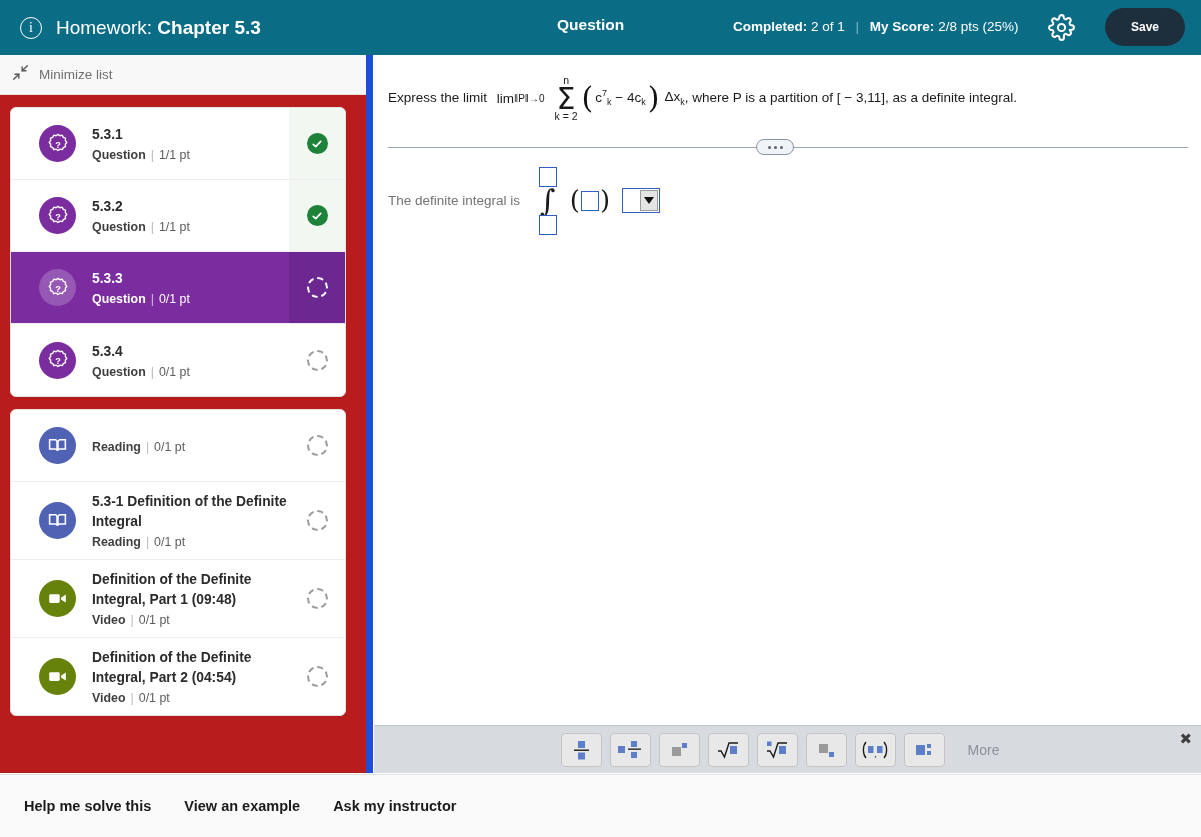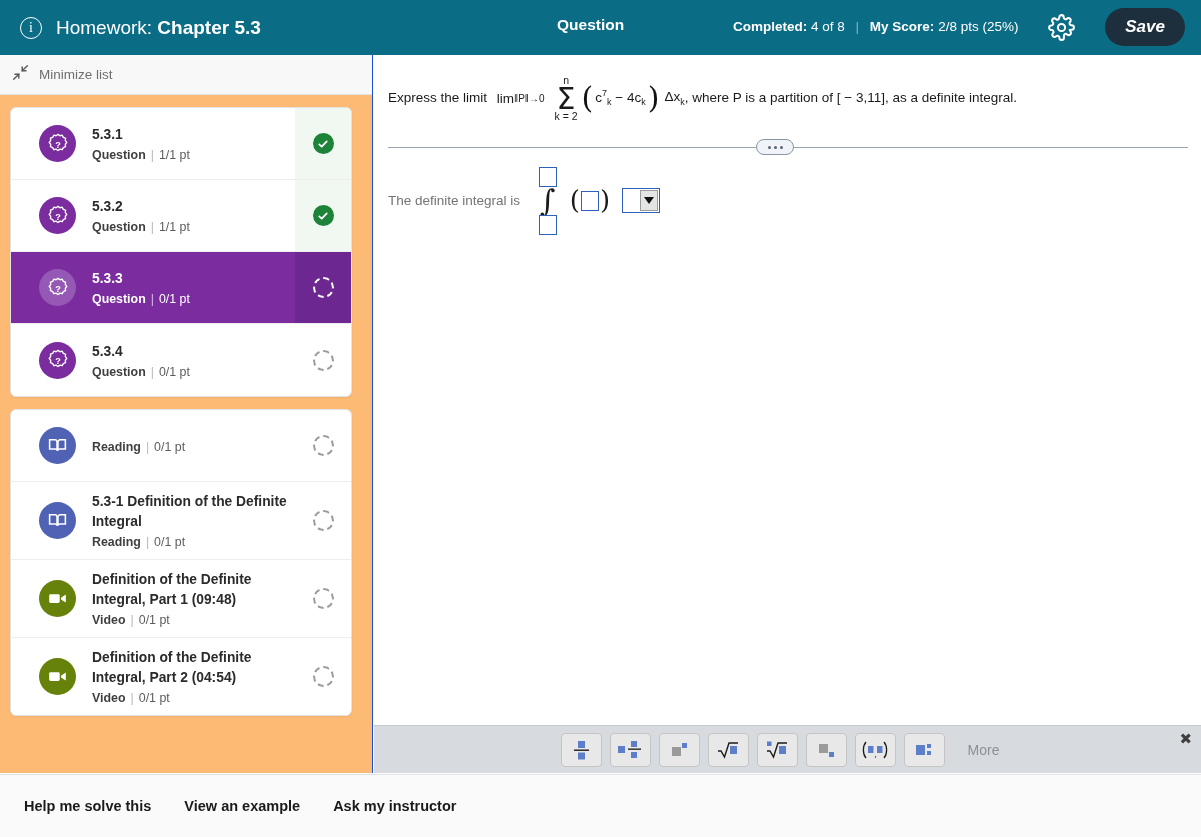--- a/index.html
+++ b/index.html
@@ -42,32 +42,31 @@
   .hdr-status b { font-weight: bold; }
   .hdr-sep { color: #7fb6c6; margin: 0 7px; }
   .hdr-gear {
     position: absolute; left: 1048px; top: 14px;
     width: 27px; height: 27px; cursor: pointer;
   }
   .hdr-save {
     position: absolute; left: 1105px; top: 8px;
     width: 80px; height: 38px; border-radius: 19px;
     background: #1d2f3d; color: #ffffff;
-    border: none; font-size: 17px; font-weight: bold;
+    border: none; font-size: 12px; font-weight: bold;
     font-family: "Liberation Sans", sans-serif;
     cursor: pointer;
-    font-style: italic;
   }
 
   
   .sidebar {
     position: absolute; top: 55px; left: 0;
     width: 373px; height: 718px;
-    background: #fdba74;
-    border-right: 1px solid #1d4ed8;
+    background: #b91c1c;
+    border-right: 7px solid #1d4ed8;
     overflow: hidden;
   }
   .minimize-bar {
     height: 40px; background: #f8f8f8;
     border-bottom: 1px solid #e0e0e0;
     display: flex; align-items: center; padding-left: 12px;
     cursor: pointer;
   }
   .minimize-label {
     margin-left: 10px; font-size: 13.5px; color: #6f6f6f; font-weight: 500;
@@ -242,21 +241,21 @@
 
   <div class="header">
     <div class="hdr-info-icon">i</div>
     <div class="hdr-title">
       <span>Homework:</span>
       <b>Chapter 5.3</b>
     </div>
     <div class="hdr-center">Question</div>
     <div class="hdr-status">
       <b>Completed:</b>
-      <span>4 of 8</span>
+      <span>2 of 1</span>
       <span class="hdr-sep">|</span>
       <b>My Score:</b>
       <span>2/8 pts (25%)</span>
     </div>
     <div class="hdr-gear">
       <svg width="27" height="27" viewBox="0 0 24 24" fill="none" stroke="#ffffff" stroke-width="1.8">
         <circle cx="12" cy="12" r="3.2"></circle>
         <path d="M19.4 13.5a1.6 1.6 0 0 0 .33 1.76l.06.06a2 2 0 1 1-2.83 2.83l-.06-.06a1.6 1.6 0 0 0-1.76-.33 1.6 1.6 0 0 0-1 1.47V21a2 2 0 0 1-4 0v-.1a1.6 1.6 0 0 0-1.05-1.47 1.6 1.6 0 0 0-1.76.33l-.06.06a2 2 0 1 1-2.83-2.83l.06-.06a1.6 1.6 0 0 0 .33-1.76 1.6 1.6 0 0 0-1.47-1H3a2 2 0 0 1 0-4h.1a1.6 1.6 0 0 0 1.47-1.05 1.6 1.6 0 0 0-.33-1.76l-.06-.06a2 2 0 1 1 2.83-2.83l.06.06a1.6 1.6 0 0 0 1.76.33H9a1.6 1.6 0 0 0 1-1.47V3a2 2 0 0 1 4 0v.1a1.6 1.6 0 0 0 1 1.47 1.6 1.6 0 0 0 1.76-.33l.06-.06a2 2 0 1 1 2.83 2.83l-.06.06a1.6 1.6 0 0 0-.33 1.76V9a1.6 1.6 0 0 0 1.47 1H21a2 2 0 0 1 0 4h-.1a1.6 1.6 0 0 0-1.47 1z"></path>
       </svg>
     </div>

